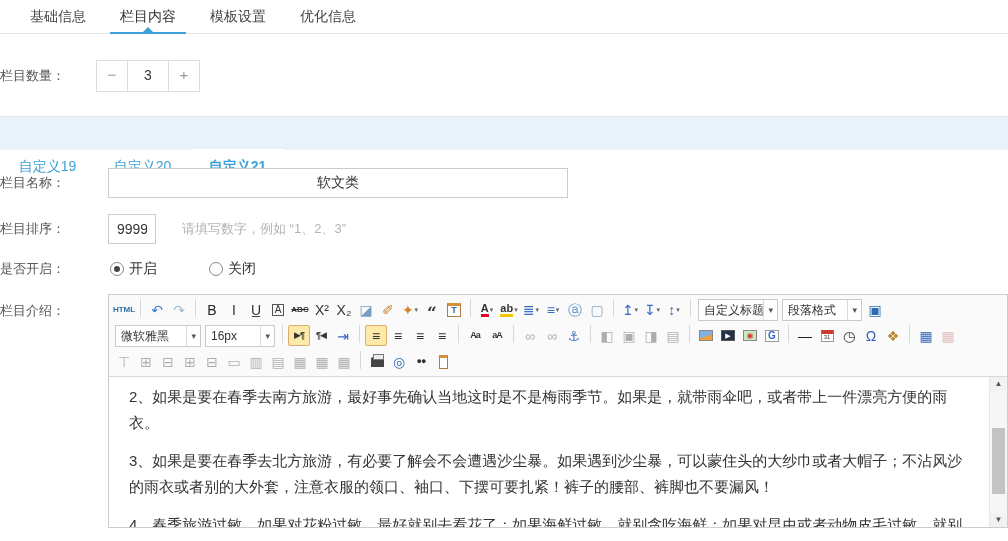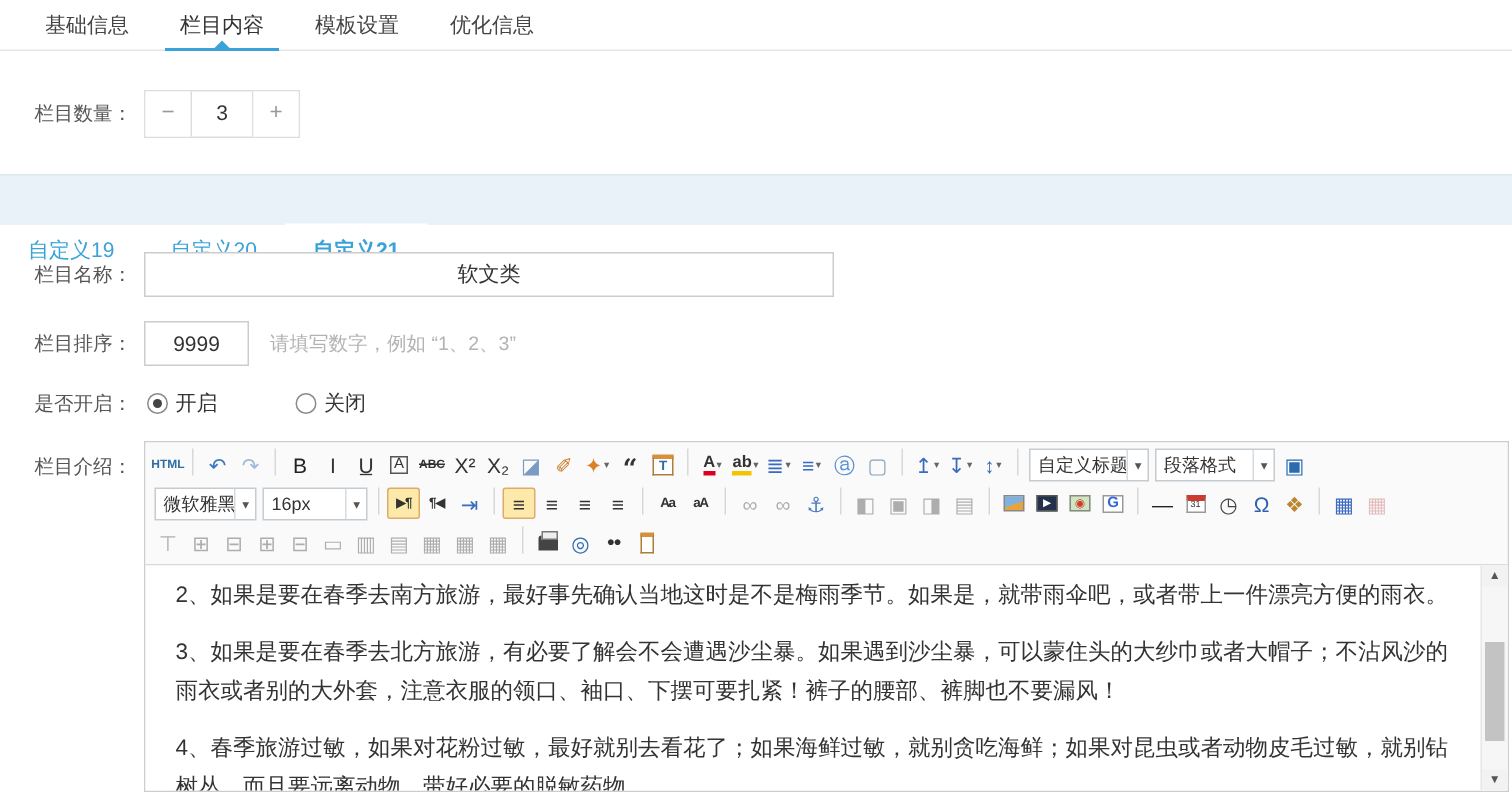--- a/index.html
+++ b/index.html
@@ -11,36 +11,36 @@
   
   .main-tabs { height:34px; border-bottom:1px solid #e6e6e6; display:flex; align-items:stretch; padding-left:20px; background:#fff; }
   .main-tab { position:relative; padding:0 10px; margin-right:14px; display:flex; align-items:center; font-size:14px; color:#444; cursor:pointer; }
   .main-tab.active { color:#333; }
   .main-tab.active::after { content:""; position:absolute; left:0; right:0; bottom:-1px; height:2px; background:#3aa2d9; }
   .main-tab.active .caret { position:absolute; bottom:1px; left:50%; margin-left:-5px; width:0; height:0;
     border-left:5px solid transparent; border-right:5px solid transparent; border-bottom:5px solid #3aa2d9; }
   
   .row { display:flex; align-items:center; }
   .count-row { margin:26px 0 24px 0; }
-  .flabel { width:88px; text-align:right; color:#555; flex:none; font-size:13px; }
+  .flabel { width:88px; text-align:left; color:#555; flex:none; font-size:13px; }
   .stepper { display:flex; margin-left:8px; border:1px solid #ddd; background:#fff; }
   .stepper .st-btn { width:30px; height:30px; line-height:28px; text-align:center; color:#999; font-size:15px; cursor:pointer; background:#fff; }
   .stepper .st-val { width:42px; height:30px; line-height:28px; text-align:center; color:#333; font-size:14px; border-left:1px solid #ddd; border-right:1px solid #ddd; }
   
   .sub-tabs { height:34px; background:#e9f2f8; border-top:1px solid #dfe7ec; display:flex; }
   .sub-tab { width:95px; text-align:center; line-height:34px; font-size:14px; color:#3aa2d9; cursor:pointer;margin-top:32px; }
   .sub-tab.active { background:#fff; font-weight:bold; }
   
   .form { padding-top:18px; }
-  .frow { display:flex; align-items:center; margin-bottom:16px; }
+  .frow { display:flex; align-items:center; margin-bottom:16px;gap:12px; }
   .frow.top-align { align-items:flex-start; }
   .frow.top-align .flabel { margin-top:8px; }
   .text-input { margin-left:8px; height:30px; border:1px solid #ccc; font-size:14px; color:#333; padding:0 8px; outline:none; font-family:inherit;text-align:center; }
   .name-input { width:460px; }
-  .sort-input { width:70px; }
+  .sort-input { width:48px; }
   .hint { color:#b3b3b3; margin-left:14px; font-size:13px; }
   .radio-group { display:flex; align-items:center; margin-left:10px; }
   .radio { display:flex; align-items:center; margin-right:52px; cursor:pointer; color:#333; font-size:14px; }
   .rdot { width:14px; height:14px; border:1px solid #8a8a8a; border-radius:50%; margin-right:5px; position:relative; background:#fff; }
   .rdot.checked::after { content:""; position:absolute; left:3px; top:3px; width:6px; height:6px; border-radius:50%; background:#444; }
   
   .editor { margin-left:8px; width:910px; border:1px solid #cdcdcd; background:#fff; }
   .tb { background:#fafafa; border-bottom:1px solid #d9d9d9; padding:2px 4px; }
   .tb-row { display:flex; align-items:flex-start; flex-wrap:nowrap; padding:2px 0; }
   .tb-sep { width:1px; height:18px; background:#d8d8d8; margin:0 5px; flex:none; }
@@ -237,21 +237,21 @@
             </span>
             <span class="tb-dd" style="width: 80px;">
               <i class="dd-label">段落格式</i>
               <i class="dd-arr">▾</i>
             </span>
             <span class="tb-ic">
               <i class="g" style="color: rgb(43, 108, 176);">▣</i>
             </span>
           </div>
         <div class="tb-row">
-            <span class="tb-dd" style="width: 68px;">
+            <span class="tb-dd" style="width: 86px;">
               <i class="dd-label">微软雅黑</i>
               <i class="dd-arr">▾</i>
             </span>
             <span class="tb-dd" style="width: 70px;">
               <i class="dd-label">16px</i>
               <i class="dd-arr">▾</i>
             </span>
             <span class="tb-sep"></span>
             <span class="tb-ic ic-mono active">
               <i class="g">▶¶</i>

